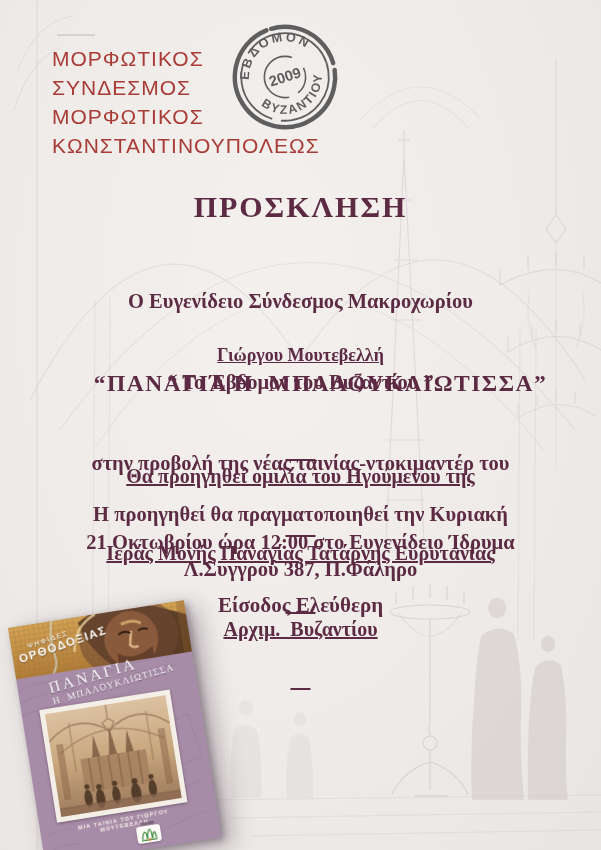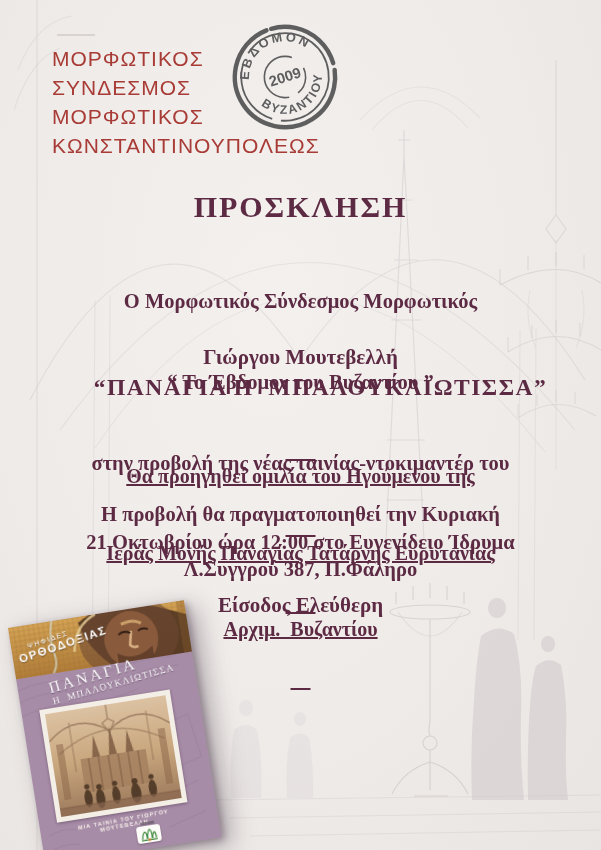--- a/index.html
+++ b/index.html
@@ -21,21 +21,21 @@
   }
   
   svg.stamp{position:absolute;left:226px;top:18px;width:118px;height:118px;opacity:.88;}
   svg.stamp text{font-family:"Liberation Sans","DejaVu Sans",sans-serif;font-weight:bold;fill:#4b4a4c;}
 
   
   .bodytext{position:absolute;left:0;top:0;width:601px;color:#5d2a44;text-align:center;font-weight:bold;}
   .heading{position:absolute;left:0;width:100%;top:190px;font-size:23px;letter-spacing:2px;}
   .intro{position:absolute;left:0;width:100%;top:234px;font-size:20.5px;line-height:27px;white-space:pre-wrap;}
   .director-block{position:absolute;left:0;width:100%;top:345px;}
-  .director{font-size:21px;}
+  .director{font-size:18px;text-decoration:underline;}
   .film-title{font-size:23.5px;letter-spacing:1.5px;margin-top:4px;white-space:pre-wrap;padding-left:40px;}
   .talk{position:absolute;left:0;width:100%;top:413px;font-size:20px;line-height:25.5px;white-space:pre-wrap;text-decoration:underline;}
   .event{position:absolute;left:0;width:100%;top:501px;font-size:20.5px;line-height:27.5px;}
   .admission{position:absolute;left:0;width:100%;top:593px;font-size:21px;}
 
   
   .dvd{
     position:absolute;left:8px;top:628px;width:178px;height:240px;
     transform:rotate(-9deg);transform-origin:0 0;
     background:#a78ca7;
@@ -150,38 +150,38 @@
         </text>
         <text x="60" y="65" font-size="15" text-anchor="middle" transform="rotate(10 60 60)">2009</text>
       </g>
     </g>
   </svg>
 
   <main class="bodytext">
     <h1 class="heading" style="margin:0;font-size:30px;">ΠΡΟΣΚΛΗΣΗ</h1>
 
     <section class="intro">
-      <div>Ο Μορφωτικός Σύνδεσμος Μορφωτικός</div>
+      <div>Ο Ευγενίδειο Σύνδεσμος Μακροχωρίου</div>
       <div>“ Το Έβδομον του Βυζαντίου ”</div>
       <div>στην προβολή της νέας ταινίας-ντοκιμαντέρ του</div>
     </section>
 
     <section class="director-block">
       <div class="director">Γιώργου Μουτεβελλή</div>
       <div class="film-title">“ΠΑΝΑΓΙΑ Η  ΜΠΑΛΟΥΚΛΙΩΤΙΣΣΑ”</div>
     </section>
 
     <section class="talk">
       <div>Θα προηγηθεί ομιλία του Ηγούμενου της</div>
       <div>Ιεράς Μονής Παναγίας Τατάρνης Ευρυτανίας</div>
       <div>Αρχιμ.  Βυζαντίου</div>
     </section>
 
     <section class="event">
-      <div>Η προβολή θα πραγματοποιηθεί την Κυριακή</div>
+      <div>Η προηγηθεί θα πραγματοποιηθεί την Κυριακή</div>
       <div>21 Οκτωβρίου ώρα 12:00 στο Ευγενίδειο Ίδρυμα</div>
       <div>Λ.Συγγρού 387, Π.Φάληρο</div>
     </section>
 
     <div class="admission">Είσοδος Ελεύθερη</div>
   </main>
 
   <div class="dvd">
 
     <div class="band">

